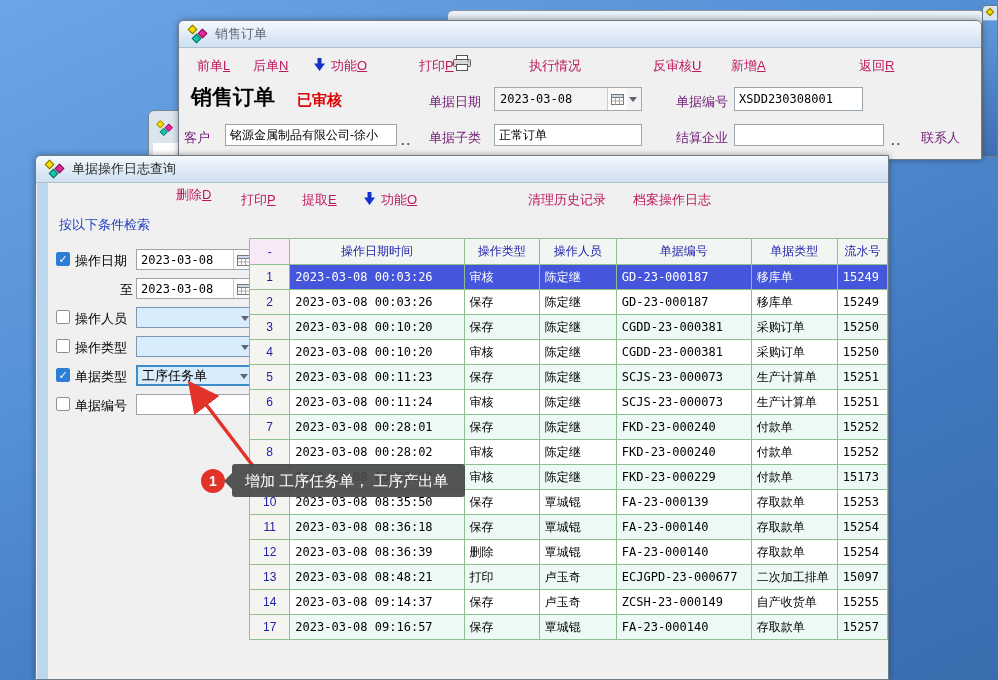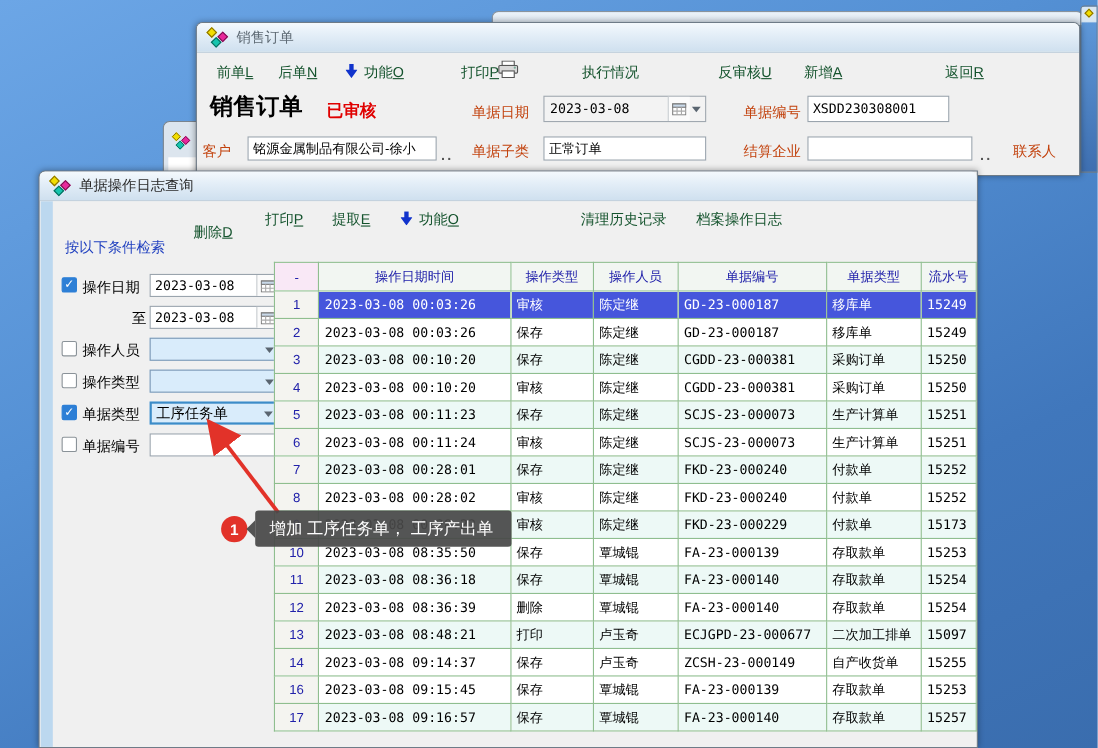--- a/index.html
+++ b/index.html
@@ -16,27 +16,27 @@
               border-bottom:1px solid #ABC0D2; padding-left:9px; }
   .titlebar .t-text { margin-left:7px; color:#5E6A74; }
   
   .app-icon { position:relative; width:20px; height:19px; display:inline-block; }
   .app-icon .d { position:absolute; width:7px; height:7px; transform:rotate(45deg); }
   .app-icon .d1 { left:1px;  top:1px;  background:#F2DE00; border:1px solid #8A7000; }
   .app-icon .d2 { left:11px; top:5px;  background:#E8289C; border:1px solid #7A1050; }
   .app-icon .d3 { left:5px;  top:10px; background:#16C5AE; border:1px solid #0A6A5C; }
 
   
-  .mlink { position:absolute; color:#14532d; white-space:nowrap; cursor:default; }
+  .mlink { position:absolute; color:#be185d; white-space:nowrap; cursor:default; }
   .mlink u { text-decoration:underline; }
   .dn-arrow { position:absolute; width:11px; height:13px; background:#1133CC;
               clip-path:polygon(32% 0,68% 0,68% 42%,100% 42%,50% 100%,0 42%,32% 42%); }
 
   
-  .flabel { position:absolute; color:#c2410c; white-space:nowrap; }
+  .flabel { position:absolute; color:#701a75; white-space:nowrap; }
   .tbox   { position:absolute; background:#FFF; border:1px solid #9AA4AD; padding:2px 4px;
             white-space:nowrap; overflow:hidden; font-size:12px; line-height:17px; }
   .dots   { position:absolute; color:#555; letter-spacing:2px; font-weight:bold; }
   .datecombo { position:absolute; background:#F3F3F3; border:1px solid #A0A8B0; display:flex; align-items:center; }
   .datecombo .dval { flex:1; padding-left:5px; font-family:"DejaVu Sans Mono",monospace; font-size:12px; }
   .cal-btn { width:20px; height:100%; background:#FBFBFB; border-left:1px solid #C8CCD0;
              display:flex; align-items:center; justify-content:center; }
   .chev { width:0; height:0; border:4px solid transparent; border-top:5px solid #5A6570; margin:5px 4px 0 2px; }
 
   
@@ -180,21 +180,21 @@
       <span class="app-icon">
         <span class="d d1"></span>
           <span class="d d2"></span>
           <span class="d d3"></span>
       </span>
       <span class="t-text" style="color:#2A2A2A;">单据操作日志查询</span>
     </div>
     <div class="blue-strip"></div>
 
     <div style="position:absolute;left:0;top:28px;width:100%;height:28px;">
-      <span class="mlink" style="left:140px;top:18px;"><span>删除</span><u>D</u></span>
+      <span class="mlink" style="left:140px;top:2px;"><span>删除</span><u>D</u></span>
       <span class="mlink" style="left:205px;top:7px;"><span>打印</span><u>P</u></span>
       <span class="mlink" style="left:266px;top:7px;"><span>提取</span><u>E</u></span>
       <span class="dn-arrow" style="left:328px;top:8px;"></span>
       <span class="mlink" style="left:345px;top:7px;"><span>功能</span><u>O</u></span>
       <span class="mlink" style="left:492px;top:7px;"><span>清理历史记录</span><u></u></span>
       <span class="mlink" style="left:597px;top:7px;"><span>档案操作日志</span><u></u></span>
     </div>
 
     <span class="f-head" style="left:23px;top:60px;">按以下条件检索</span>
 
@@ -404,29 +404,20 @@
           </tr>
           <tr>
             <td class="c-num">14</td>
             <td class="mono">2023-03-08 09:14:37</td>
             <td>保存</td>
             <td>卢玉奇</td>
             <td class="mono">ZCSH-23-000149</td>
             <td>自产收货单</td>
             <td class="mono">15255</td>
           </tr>
-          <tr>
-            <td class="c-num">16</td>
-            <td class="mono">2023-03-08 09:15:45</td>
-            <td>保存</td>
-            <td>覃城锟</td>
-            <td class="mono">FA-23-000139</td>
-            <td>存取款单</td>
-            <td class="mono">15253</td>
-          </tr>
           <tr class="alt">
             <td class="c-num">17</td>
             <td class="mono">2023-03-08 09:16:57</td>
             <td>保存</td>
             <td>覃城锟</td>
             <td class="mono">FA-23-000140</td>
             <td>存取款单</td>
             <td class="mono">15257</td>
           </tr>
         </tbody>

